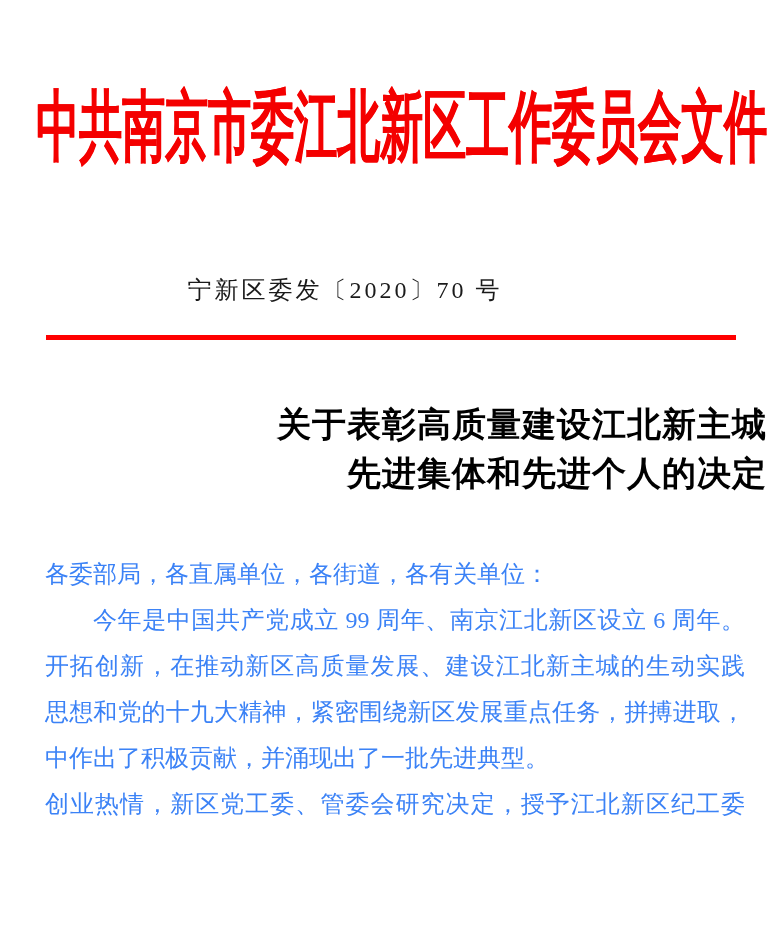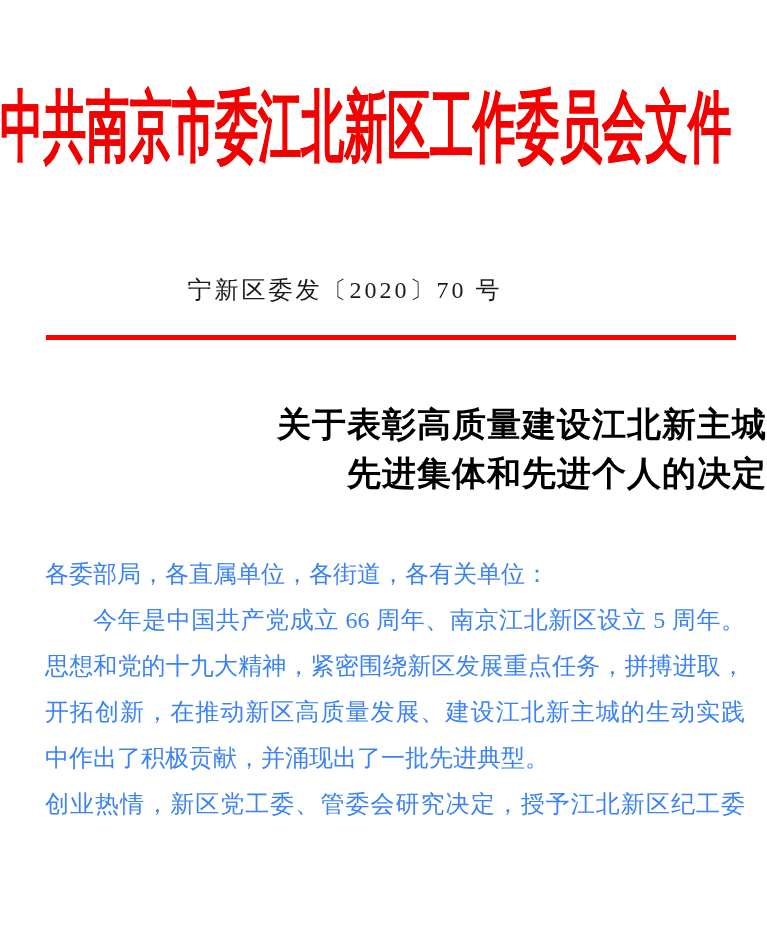--- a/index.html
+++ b/index.html
@@ -16,21 +16,21 @@
     font-family: "Liberation Serif", "DejaVu Serif", serif;
     color: #000000;
   }
 
   
   .red-header {
     position: absolute;
     top: 76px;
     left: 0;
     width: 767px;
-    text-align: left;
+    text-align: right;
   }
   .red-header-text {
     display: inline-block;
     font-size: 43px;
     font-weight: bold;
     color: #f40000;
     letter-spacing: 0px;
     white-space: nowrap;
     transform: scaleY(1.8);
     transform-origin: center top;
@@ -109,20 +109,20 @@
 
   <div class="red-line"></div>
 
   <div class="doc-title">
     <div>关于表彰高质量建设江北新主城</div>
     <div>先进集体和先进个人的决定</div>
   </div>
 
   <div class="doc-body">
     <div class="line">各委部局，各直属单位，各街道，各有关单位：</div>
-    <div class="line indent jl">今年是中国共产党成立 66 周年、南京江北新区设立 5 周年。</div>
+    <div class="line indent jl">今年是中国共产党成立 99 周年、南京江北新区设立 6 周年。</div>
+    <div class="line jl">开拓创新，在推动新区高质量发展、建设江北新主城的生动实践</div>
     <div class="line jl">思想和党的十九大精神，紧密围绕新区发展重点任务，拼搏进取，</div>
-    <div class="line jl">开拓创新，在推动新区高质量发展、建设江北新主城的生动实践</div>
     <div class="line">中作出了积极贡献，并涌现出了一批先进典型。</div>
     <div class="line jl">创业热情，新区党工委、管委会研究决定，授予江北新区纪工委</div>
   </div>
 
 </div>
 
 </body></html>

